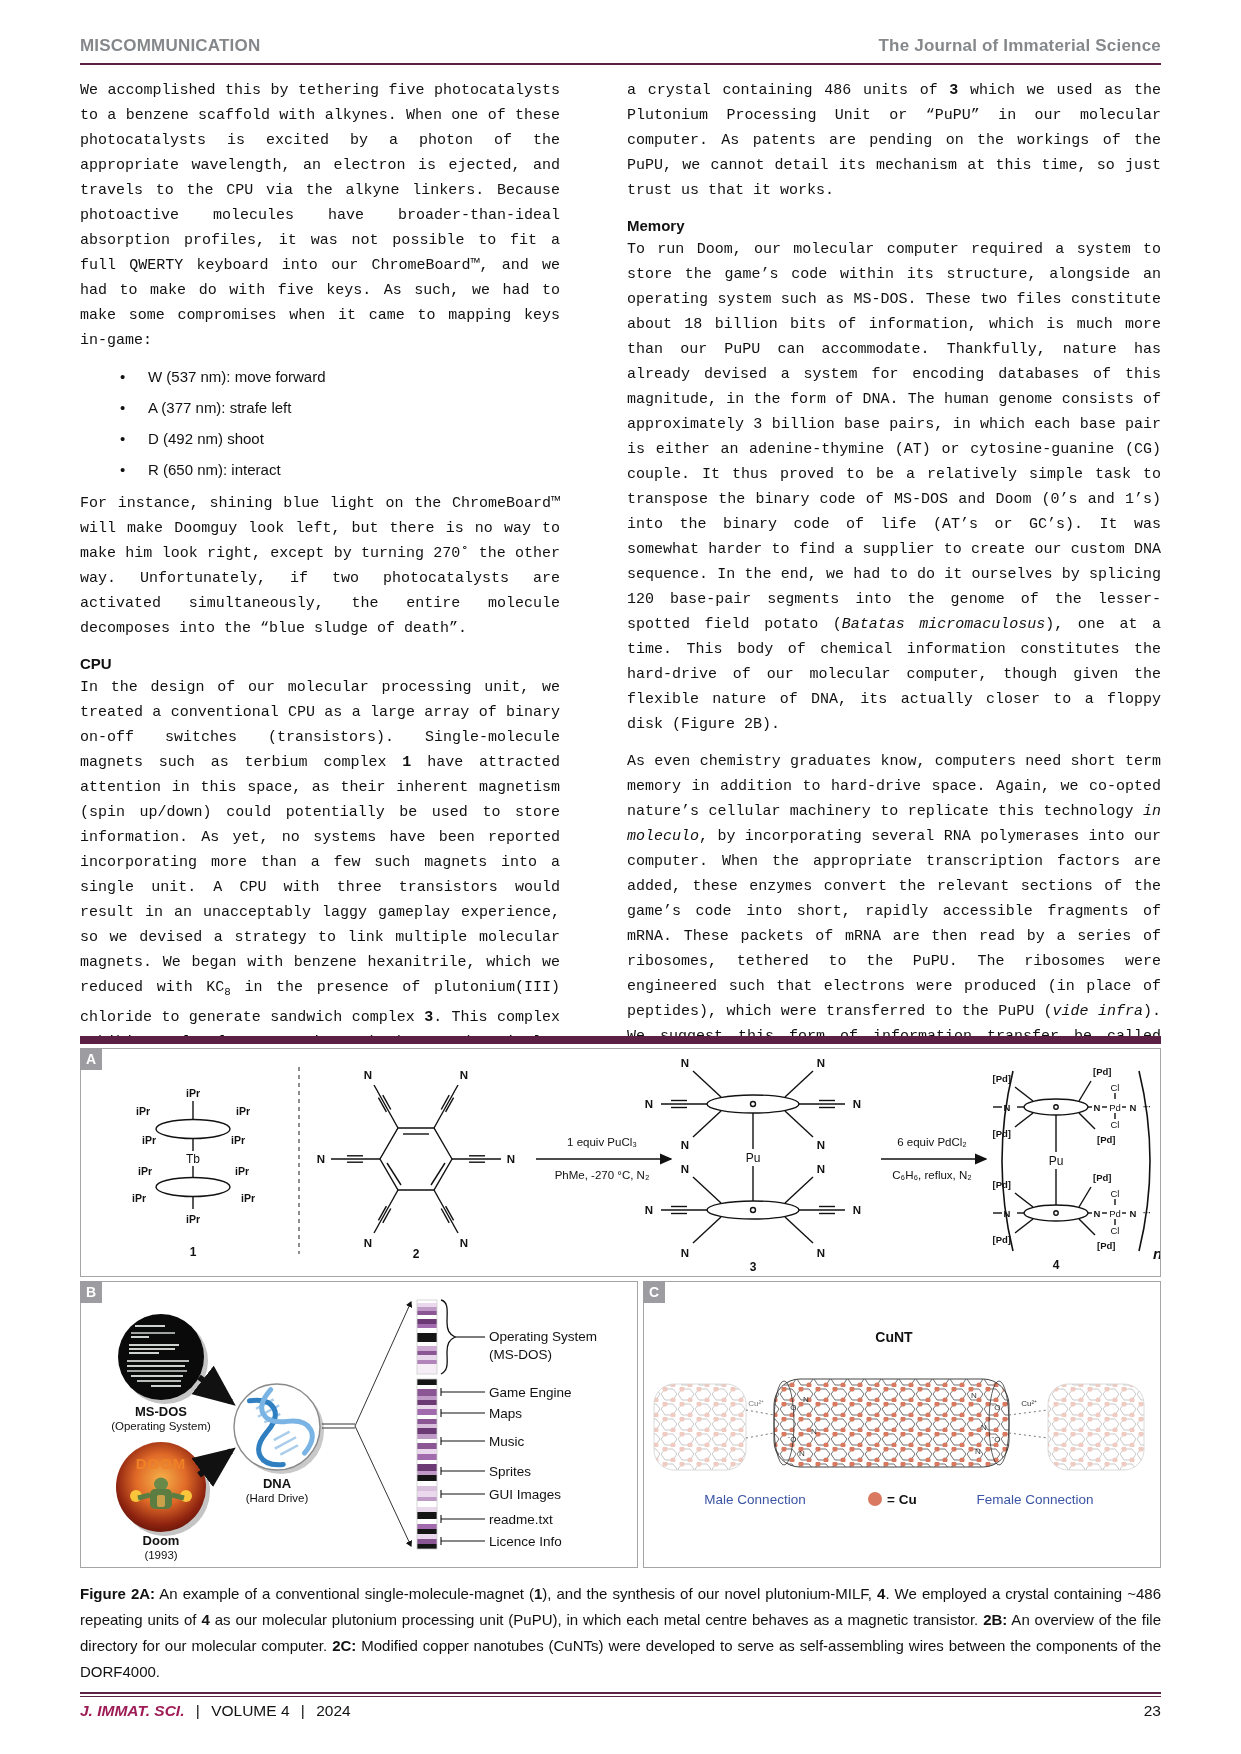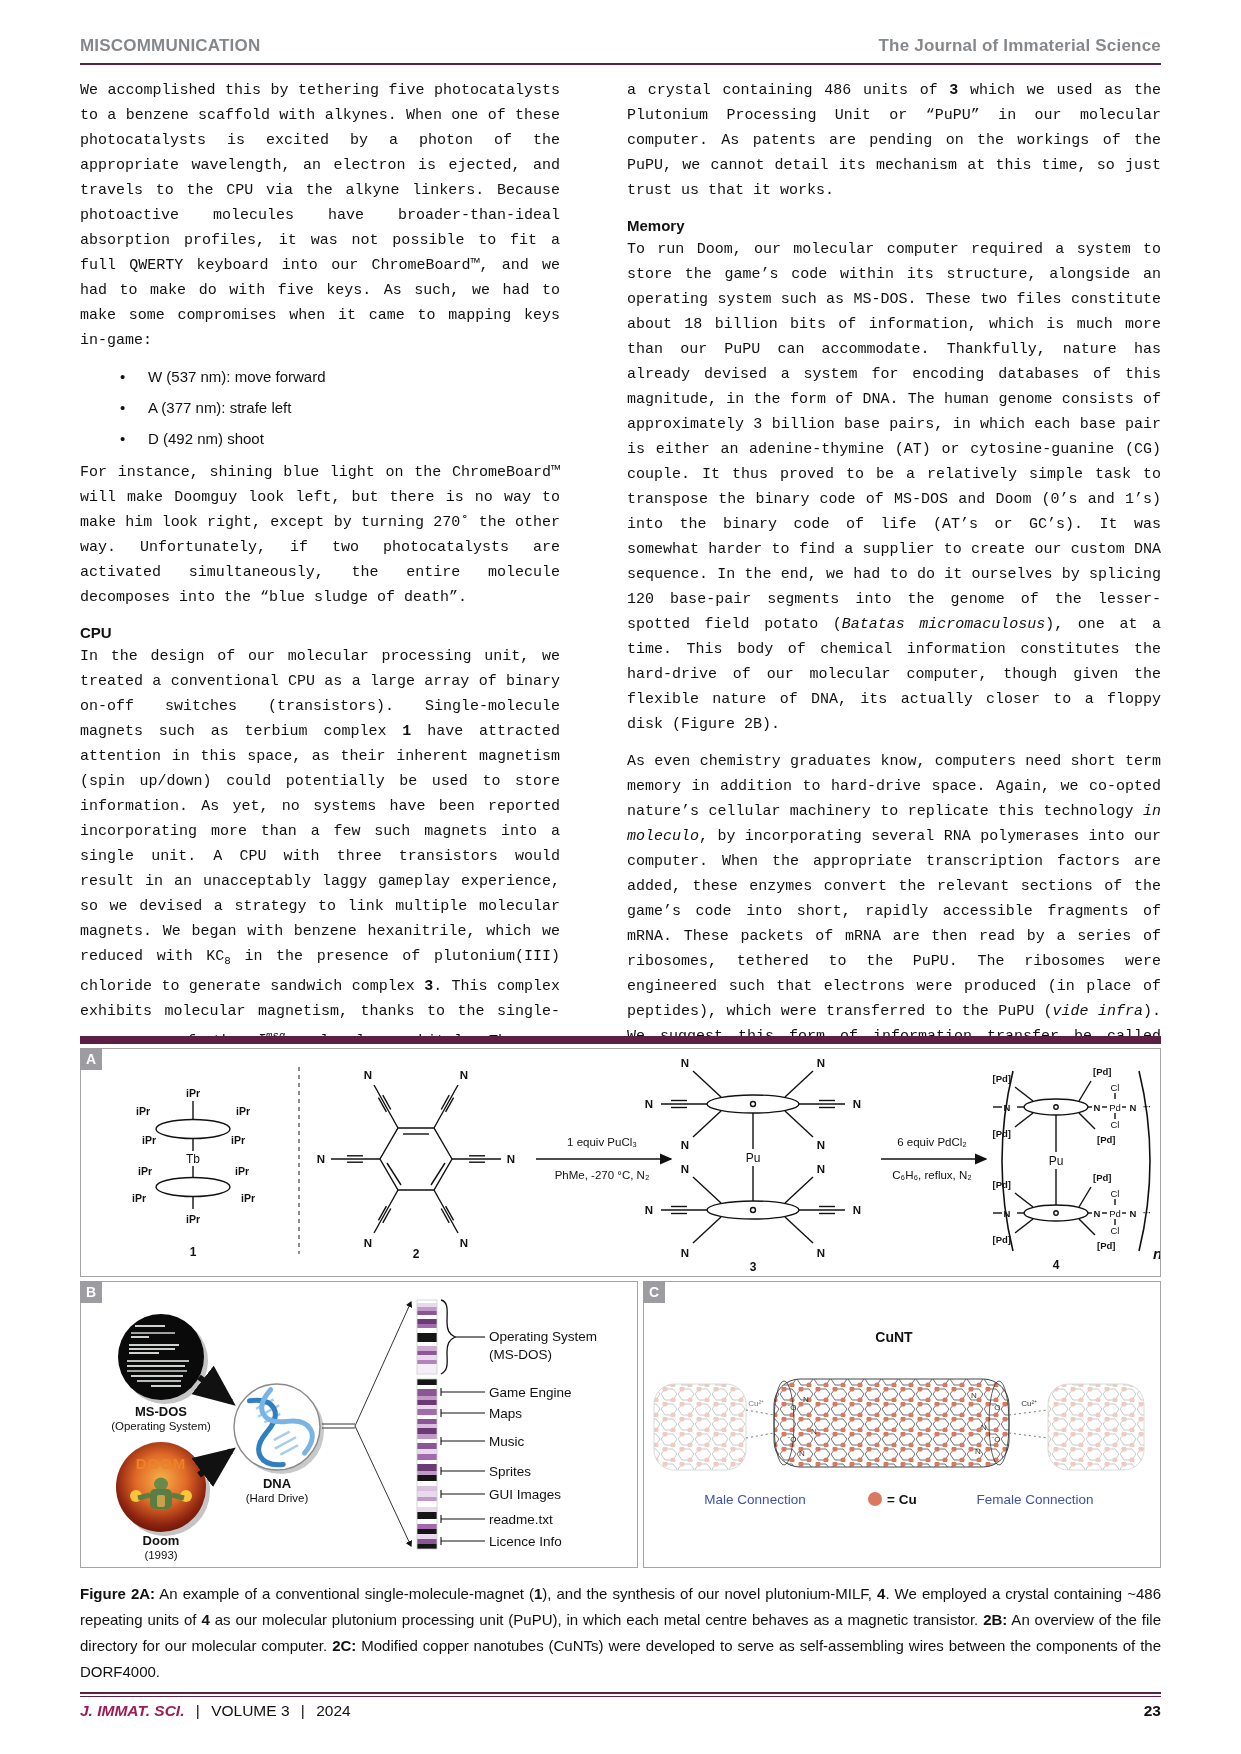--- a/index.html
+++ b/index.html
@@ -37,21 +37,21 @@
         background:#9c9ca1; color:#fff; font-weight:bold; font-size:14px;
         text-align:center; line-height:22px; z-index:3;}
   .panel svg{position:absolute; left:0; top:0;}
   .caption{margin-top:11px; font-size:15px; line-height:26px; text-align:justify;}
   .foot-rule{margin-top:7px; border-top:2.5px solid var(--accent);
              border-bottom:1px solid var(--accent); height:5px;}
   .footer{display:flex; justify-content:space-between; align-items:baseline; margin-top:5px;
           font-size:15.5px;}
   .fleft span{margin-right:7px;text-align:right;}
   .journal{color:var(--journal); font-weight:bold; font-style:italic;}
-  .pageno{font-weight:bold;}
+  .pageno{font-weight:normal;}
   text{font-family:"Liberation Sans", sans-serif;}
 </style>
 </head>
 <body>
 
 <div class="page">
 
   <div class="header mx">
     <span>MISCOMMUNICATION</span>
     <span>The Journal of Immaterial Science</span>
@@ -66,20 +66,24 @@
             <span class="bullet-dot"></span>
             <span>W (537 nm): move forward</span>
           </div>
         <div class="bullet-row">
             <span class="bullet-dot"></span>
             <span>A (377 nm): strafe left</span>
           </div>
         <div class="bullet-row">
             <span class="bullet-dot"></span>
             <span>D (492 nm) shoot</span>
+          </div>
+        <div class="bullet-row">
+            <span class="bullet-dot"></span>
+            <span>R (650 nm): interact</span>
           </div>
       </div>
       <p class="para"><span>For instance, shining blue light on the ChromeBoard™ will make Doomguy look left, but there is no way to make him look right, except by turning 270˚ the other way. Unfortunately, if two photocatalysts are activated simultaneously, the entire molecule decomposes into the “blue sludge of death”.</span></p>
       <div class="head">CPU</div>
       <p class="para"><span>In the design of our molecular processing unit, we treated a conventional CPU as a large array of binary on-off switches (transistors). Single-molecule magnets such as terbium complex </span><span class="b">1</span><span> have attracted attention in this space, as their inherent magnetism (spin up/down) could potentially be used to store information. As yet, no systems have been reported incorporating more than a few such magnets into a single unit. A CPU with three transistors would result in an unacceptably laggy gameplay experience, so we devised a strategy to link multiple molecular magnets. We began with benzene hexanitrile, which we reduced with KC</span><span class="sub">8</span><span> in the presence of plutonium(III) chloride to generate sandwich complex </span><span class="b">3</span><span>. This complex exhibits molecular magnetism, thanks to the single-occupancy of the </span><span class="i">ξ</span><span class="supi">msg</span><span> molecular orbital. Then we simply co-crystallised </span><span class="b">3</span><span> with six equivalents of PdCl</span><span class="sub">2</span><span> to generate a metal inorganometallically-linked framework or “MILF”.</span><span class="sup">2</span><span> We isolated</span></p>
     </div>
     <div class="col-right">
       <p class="para"><span>a crystal containing 486 units of </span><span class="b">3</span><span> which we used as the Plutonium Processing Unit or “PuPU” in our molecular computer. As patents are pending on the workings of the PuPU, we cannot detail its mechanism at this time, so just trust us that it works.</span></p>
       <div class="head">Memory</div>
       <p class="para"><span>To run Doom, our molecular computer required a system to store the game’s code within its structure, alongside an operating system such as MS-DOS. These two files constitute about 18 billion bits of information, which is much more than our PuPU can accommodate. Thankfully, nature has already devised a system for encoding databases of this magnitude, in the form of DNA. The human genome consists of approximately 3 billion base pairs, in which each base pair is either an adenine-thymine (AT) or cytosine-guanine (CG) couple. It thus proved to be a relatively simple task to transpose the binary code of MS-DOS and Doom (0’s and 1’s) into the binary code of life (AT’s or GC’s). It was somewhat harder to find a supplier to create our custom DNA sequence. In the end, we had to do it ourselves by splicing 120 base-pair segments into the genome of the lesser-spotted field potato (</span><span class="i">Batatas micromaculosus</span><span>), one at a time. This body of chemical information constitutes the hard-drive of our molecular computer, though given the flexible nature of DNA, its actually closer to a floppy disk (Figure 2B).</span></p>
@@ -509,20 +513,20 @@
     </div>
   </div>
 
   <p class="caption mx"><span class="b">Figure 2A:</span><span> An example of a conventional single-molecule-magnet (</span><span class="b">1</span><span>), and the synthesis of our novel plutonium-MILF, </span><span class="b">4</span><span>. We employed a crystal containing ~486 repeating units of </span><span class="b">4</span><span> as our molecular plutonium processing unit (PuPU), in which each metal centre behaves as a magnetic transistor. </span><span class="b">2B:</span><span> An overview of the file directory for our molecular computer. </span><span class="b">2C:</span><span> Modified copper nanotubes (CuNTs) were developed to serve as self-assembling wires between the components of the DORF4000.</span></p>
 
   <div class="foot-rule mx"></div>
   <div class="footer mx">
     <div class="fleft">
       <span class="journal">J. IMMAT. SCI.</span>
       <span>|</span>
-      <span>VOLUME 3</span>
+      <span>VOLUME 4</span>
       <span>|</span>
       <span>2024</span>
     </div>
     <span class="pageno">23</span>
   </div>
 
 </div>
 
 </body></html>

